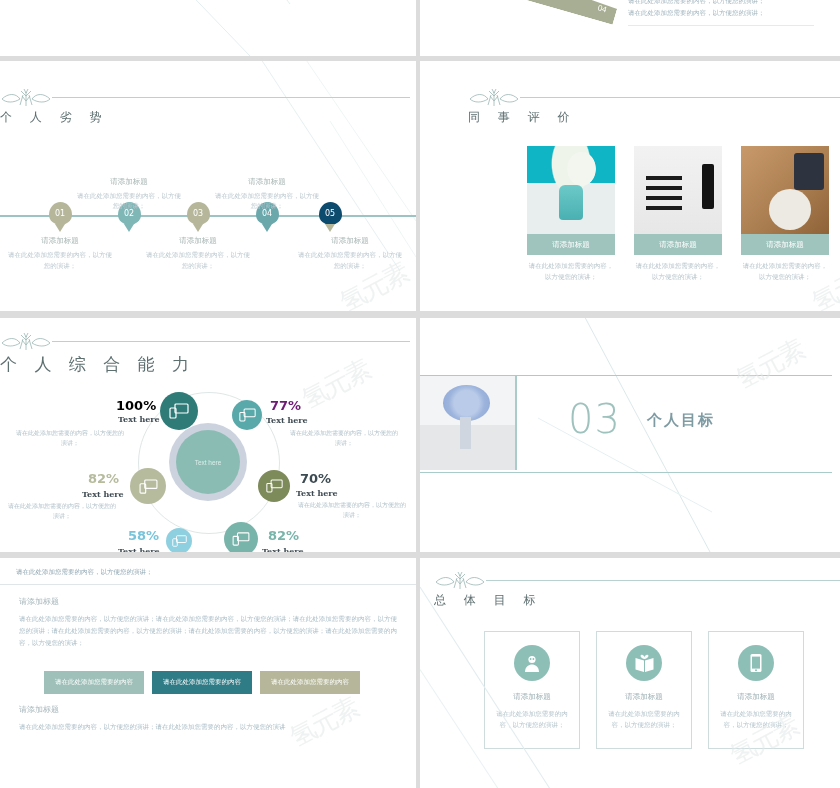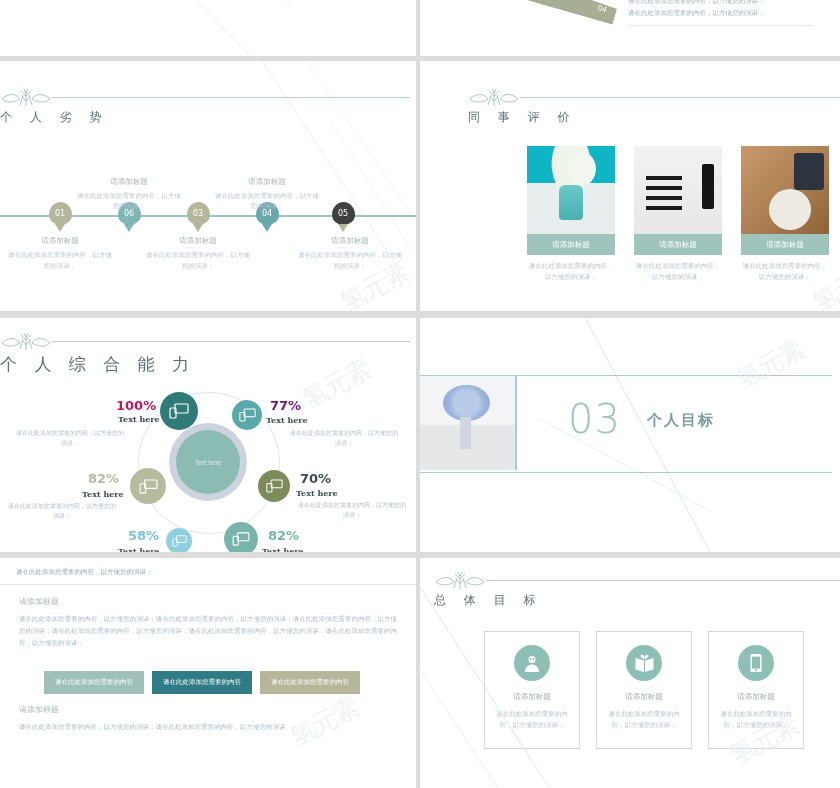--- a/index.html
+++ b/index.html
@@ -240,21 +240,21 @@
       <div class="pin" style="left:60px;background:#b6b79a">
         <span>01</span>
         <i class="tip" style="border-top:8px solid #b6b79a"></i>
       </div>
       <div class="tl-block tl-dn" style="left:60px">
         <p class="t">请添加标题</p>
         <p class="d">请在此处添加您需要的内容，以方便您的演讲；</p>
       </div>
 
       <div class="pin" style="left:129px;background:#7fb6b6">
-        <span>06</span>
+        <span>02</span>
         <i class="tip" style="border-top:8px solid #7fb6b6"></i>
       </div>
       <div class="tl-block tl-up" style="left:129px">
         <p class="t">请添加标题</p>
         <p class="d">请在此处添加您需要的内容，以方便您的演讲；</p>
       </div>
 
       <div class="pin" style="left:198px;background:#b6b79a">
         <span>03</span>
         <i class="tip" style="border-top:8px solid #b6b79a"></i>
@@ -266,21 +266,21 @@
 
       <div class="pin" style="left:267px;background:#6ba8ac">
         <span>04</span>
         <i class="tip" style="border-top:8px solid #6ba8ac"></i>
       </div>
       <div class="tl-block tl-up" style="left:267px">
         <p class="t">请添加标题</p>
         <p class="d">请在此处添加您需要的内容，以方便您的演讲；</p>
       </div>
 
-      <div class="pin" style="left:343px;background:#404040">
+      <div class="pin" style="left:330px;background:#0c4a6e">
         <span>05</span>
         <i class="tip" style="border-top:8px solid #b6b79a"></i>
       </div>
       <div class="tl-block tl-dn" style="left:350px">
         <p class="t">请添加标题</p>
         <p class="d">请在此处添加您需要的内容，以方便您的演讲；</p>
       </div>
     </div>
     <div class="wm">氢元素</div>
   </div>
@@ -341,21 +341,21 @@
       <div class="ring"></div>
       <div class="ring-inner"></div>
       <div class="ring-core">Text here</div>
 
       <div class="node" style="left:160px;top:16px;width:38px;height:38px;background:#2f7b78">
         <svg class="devico" width="20" height="16" viewBox="0 0 20 16">
           <rect x="6" y="1" width="13" height="9" rx="1" fill="none" stroke="#fff" stroke-width="1.2"></rect>
           <rect x="1" y="5" width="6" height="10" rx="1" fill="none" stroke="#fff" stroke-width="1.2"></rect>
         </svg>
       </div>
-      <div class="pct" style="left:116px;top:22px;color:#be185d">100%</div>
+      <div class="pct" style="left:116px;top:22px;color:#000000">100%</div>
       <div class="th" style="left:118px;top:38px">Text here</div>
       <div class="nd-desc" style="left:14px;top:52px;text-align:center">请在此处添加您需要的内容，以方便您的演讲；</div>
 
       <div class="node" style="left:232px;top:24px;width:30px;height:30px;background:#59a9ab">
         <svg class="devico" width="17" height="14" viewBox="0 0 20 16">
           <rect x="6" y="1" width="13" height="9" rx="1" fill="none" stroke="#fff" stroke-width="1.2"></rect>
           <rect x="1" y="5" width="6" height="10" rx="1" fill="none" stroke="#fff" stroke-width="1.2"></rect>
         </svg>
       </div>
       <div class="pct" style="left:270px;top:22px;color:#701a75">77%</div>

